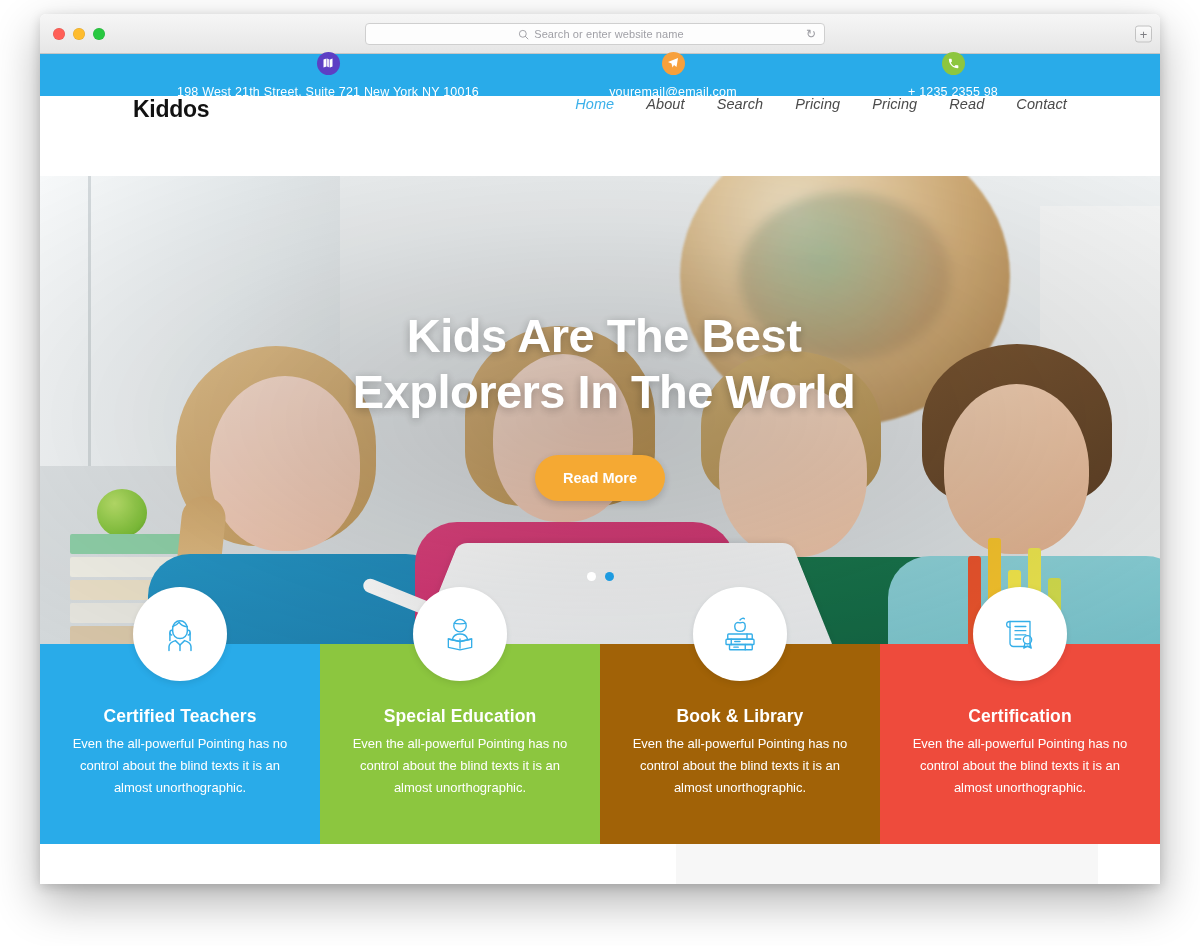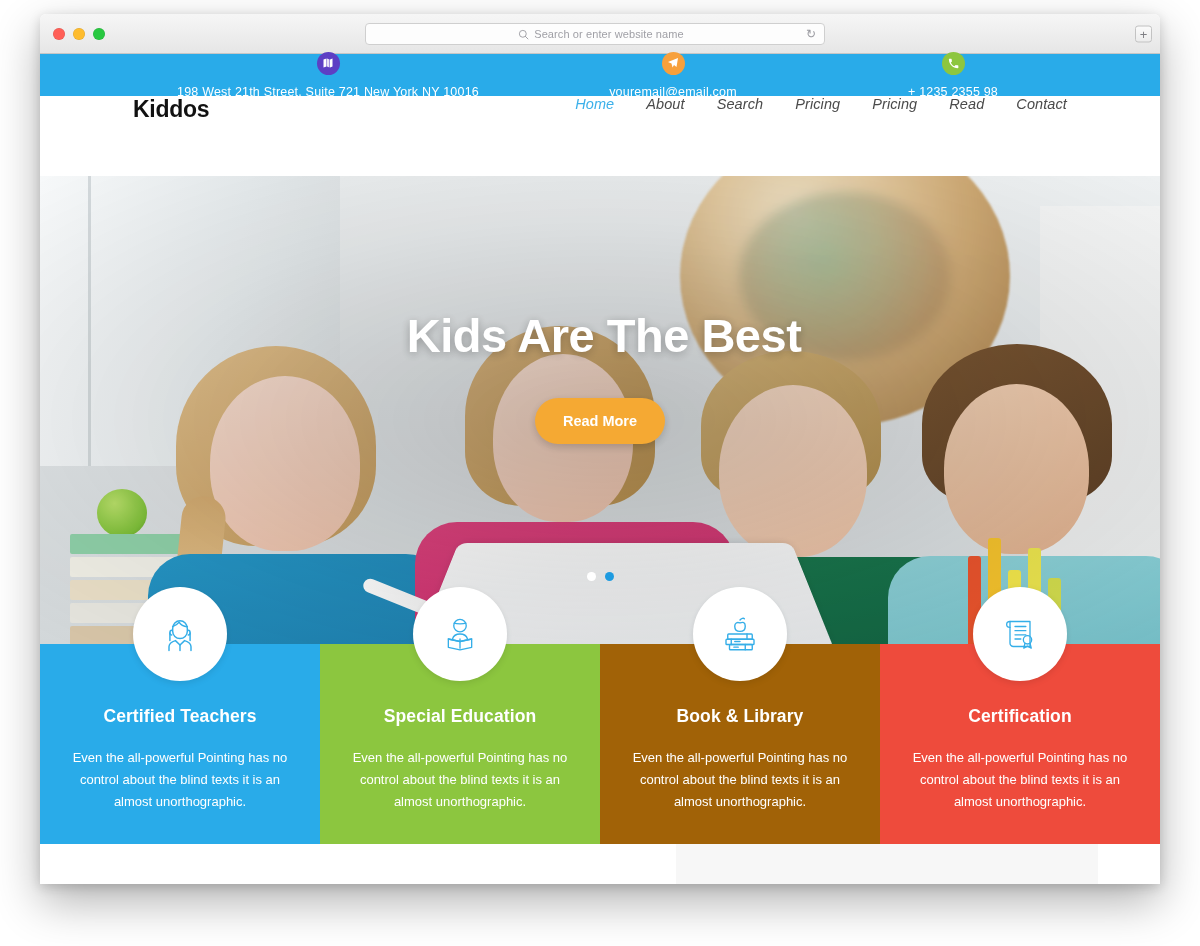--- a/index.html
+++ b/index.html
@@ -297,21 +297,21 @@
     left: 50%; top: -57px;
     transform: translateX(-50%);
     width: 94px; height: 94px;
     border-radius: 50%;
     background: #ffffff;
     display: flex; align-items: center; justify-content: center;
     box-shadow: 0 2px 7px rgba(0,0,0,.10);
   }
   .f-title {
     font-size: 17.5px; font-weight: bold; letter-spacing: .1px;
-    margin-bottom: 20px;
+    margin-bottom: 6px;
   }
   .f-desc {
     font-size: 13px; line-height: 22px;
     padding: 0 24px;
   }
 
   
   .below {
     position: relative;
     height: 120px;
@@ -442,20 +442,21 @@
               <i></i>
               <i></i>
               <i></i>
             </div>
           <div class="hero-shade"></div>
         </div>
 
         <div class="hero-content">
           <div class="hero-title">
             <span>Kids Are The Best</span>
+            <span>Explorers In The World</span>
           </div>
           <button class="read-more">Read More</button>
         </div>
 
         <div class="slider-dots">
           <span class="dot"></span>
           <span class="dot active"></span>
         </div>
       </div>
 

